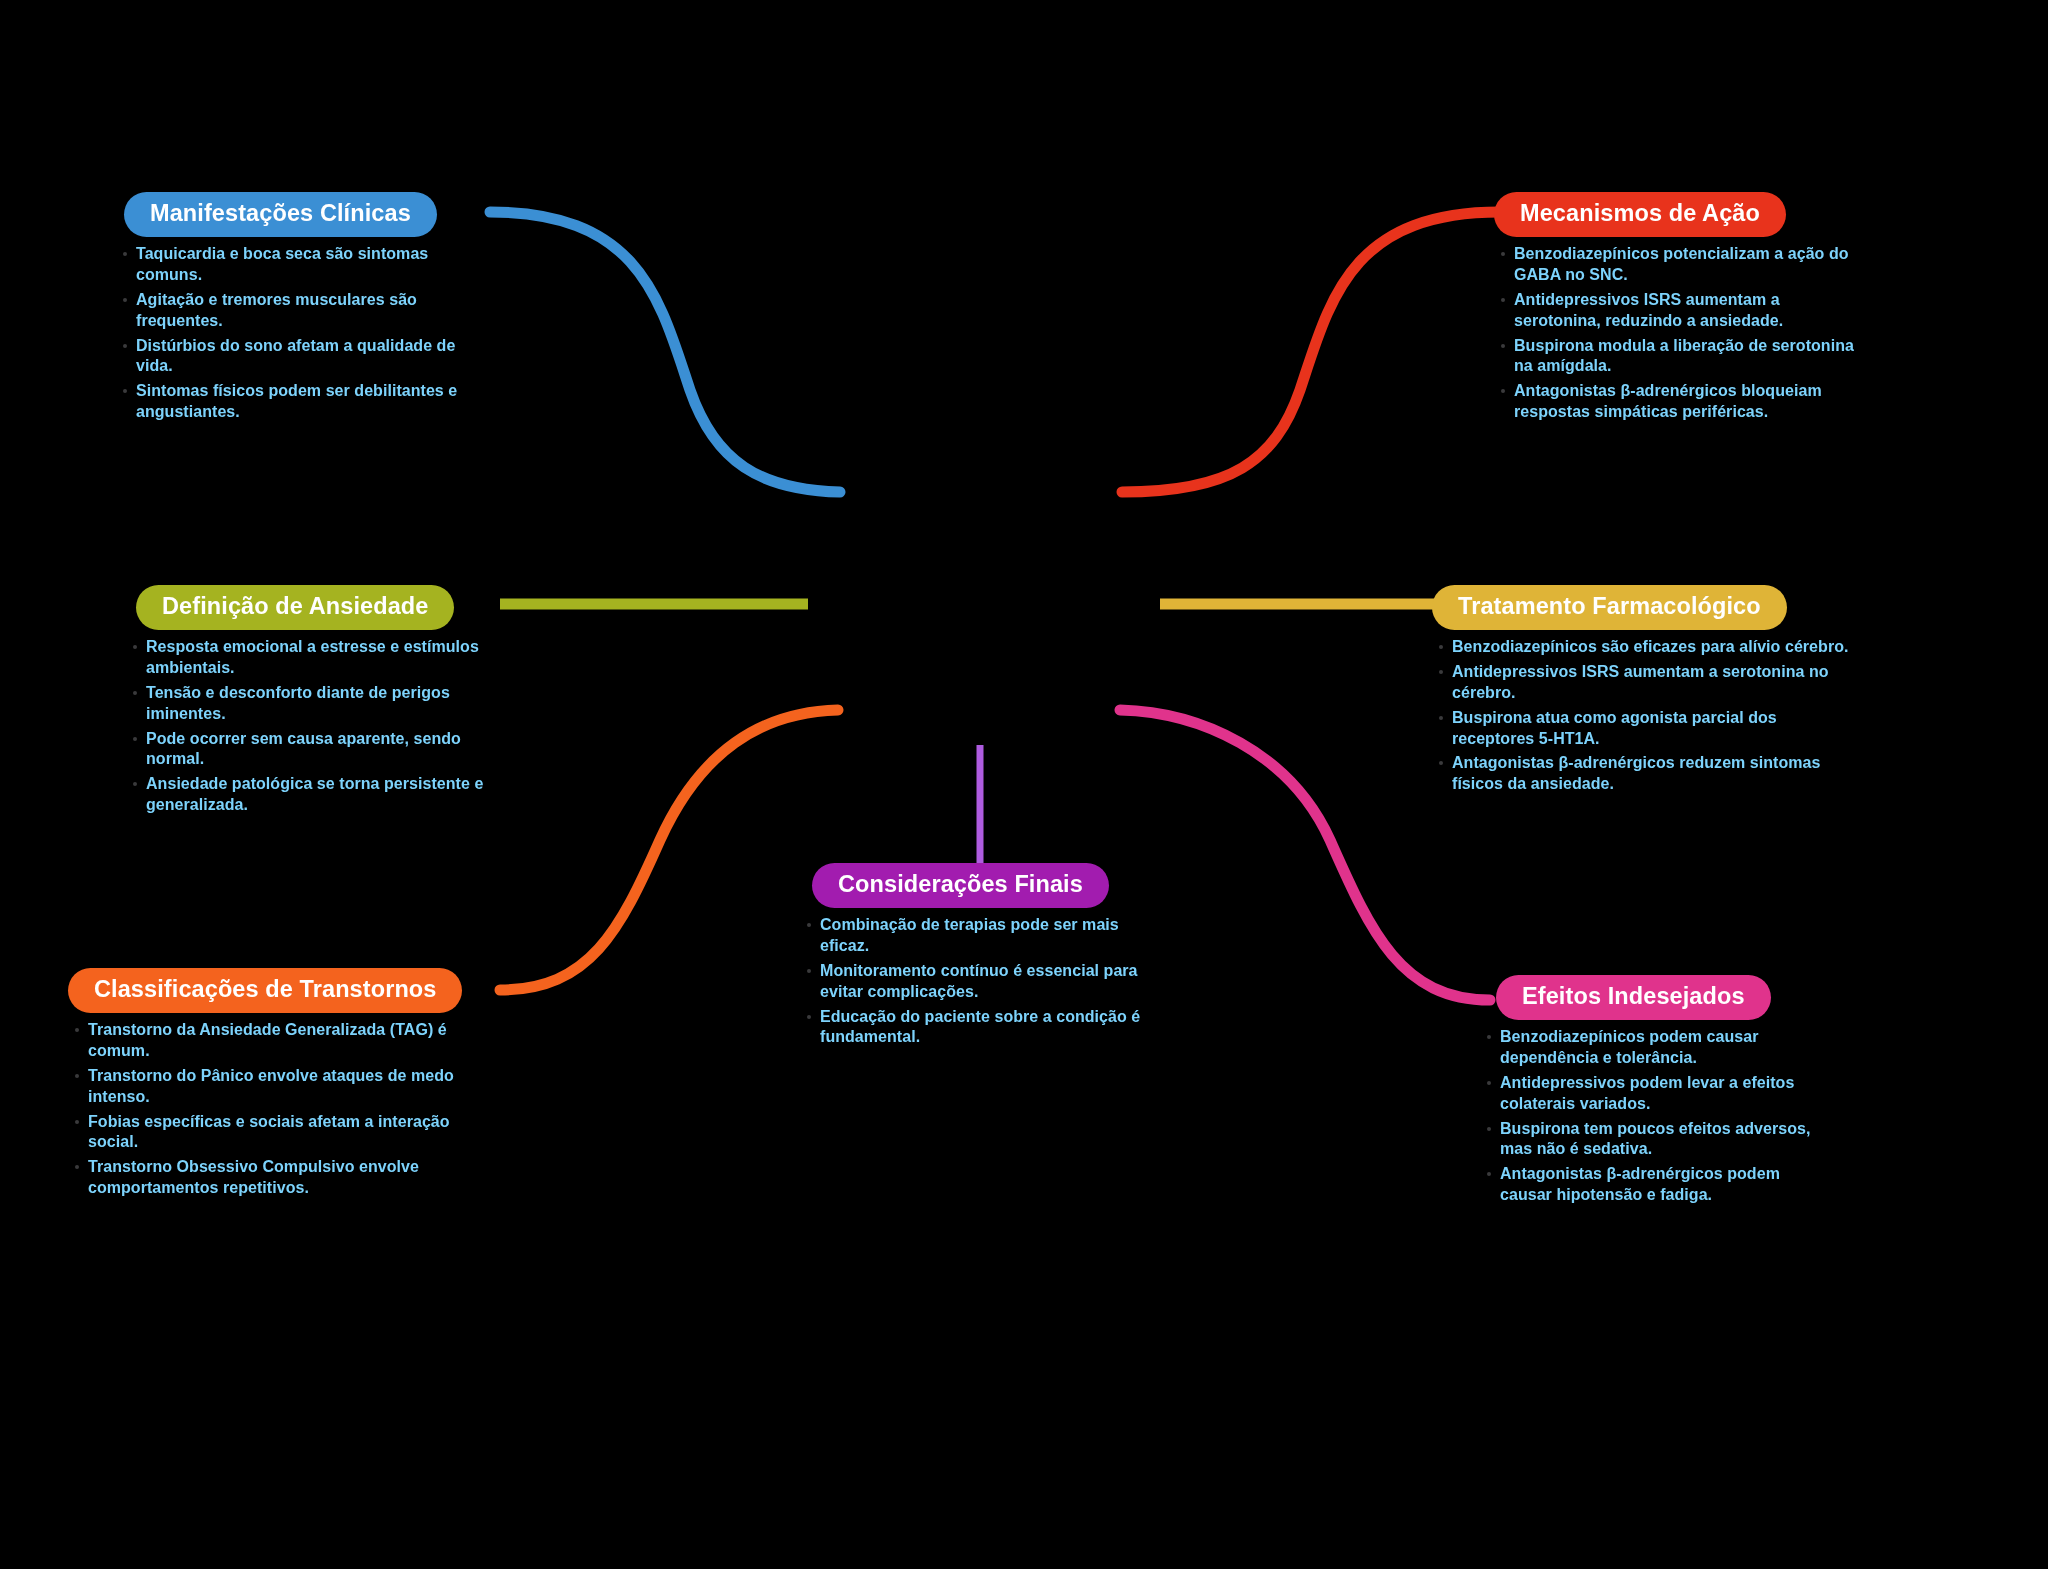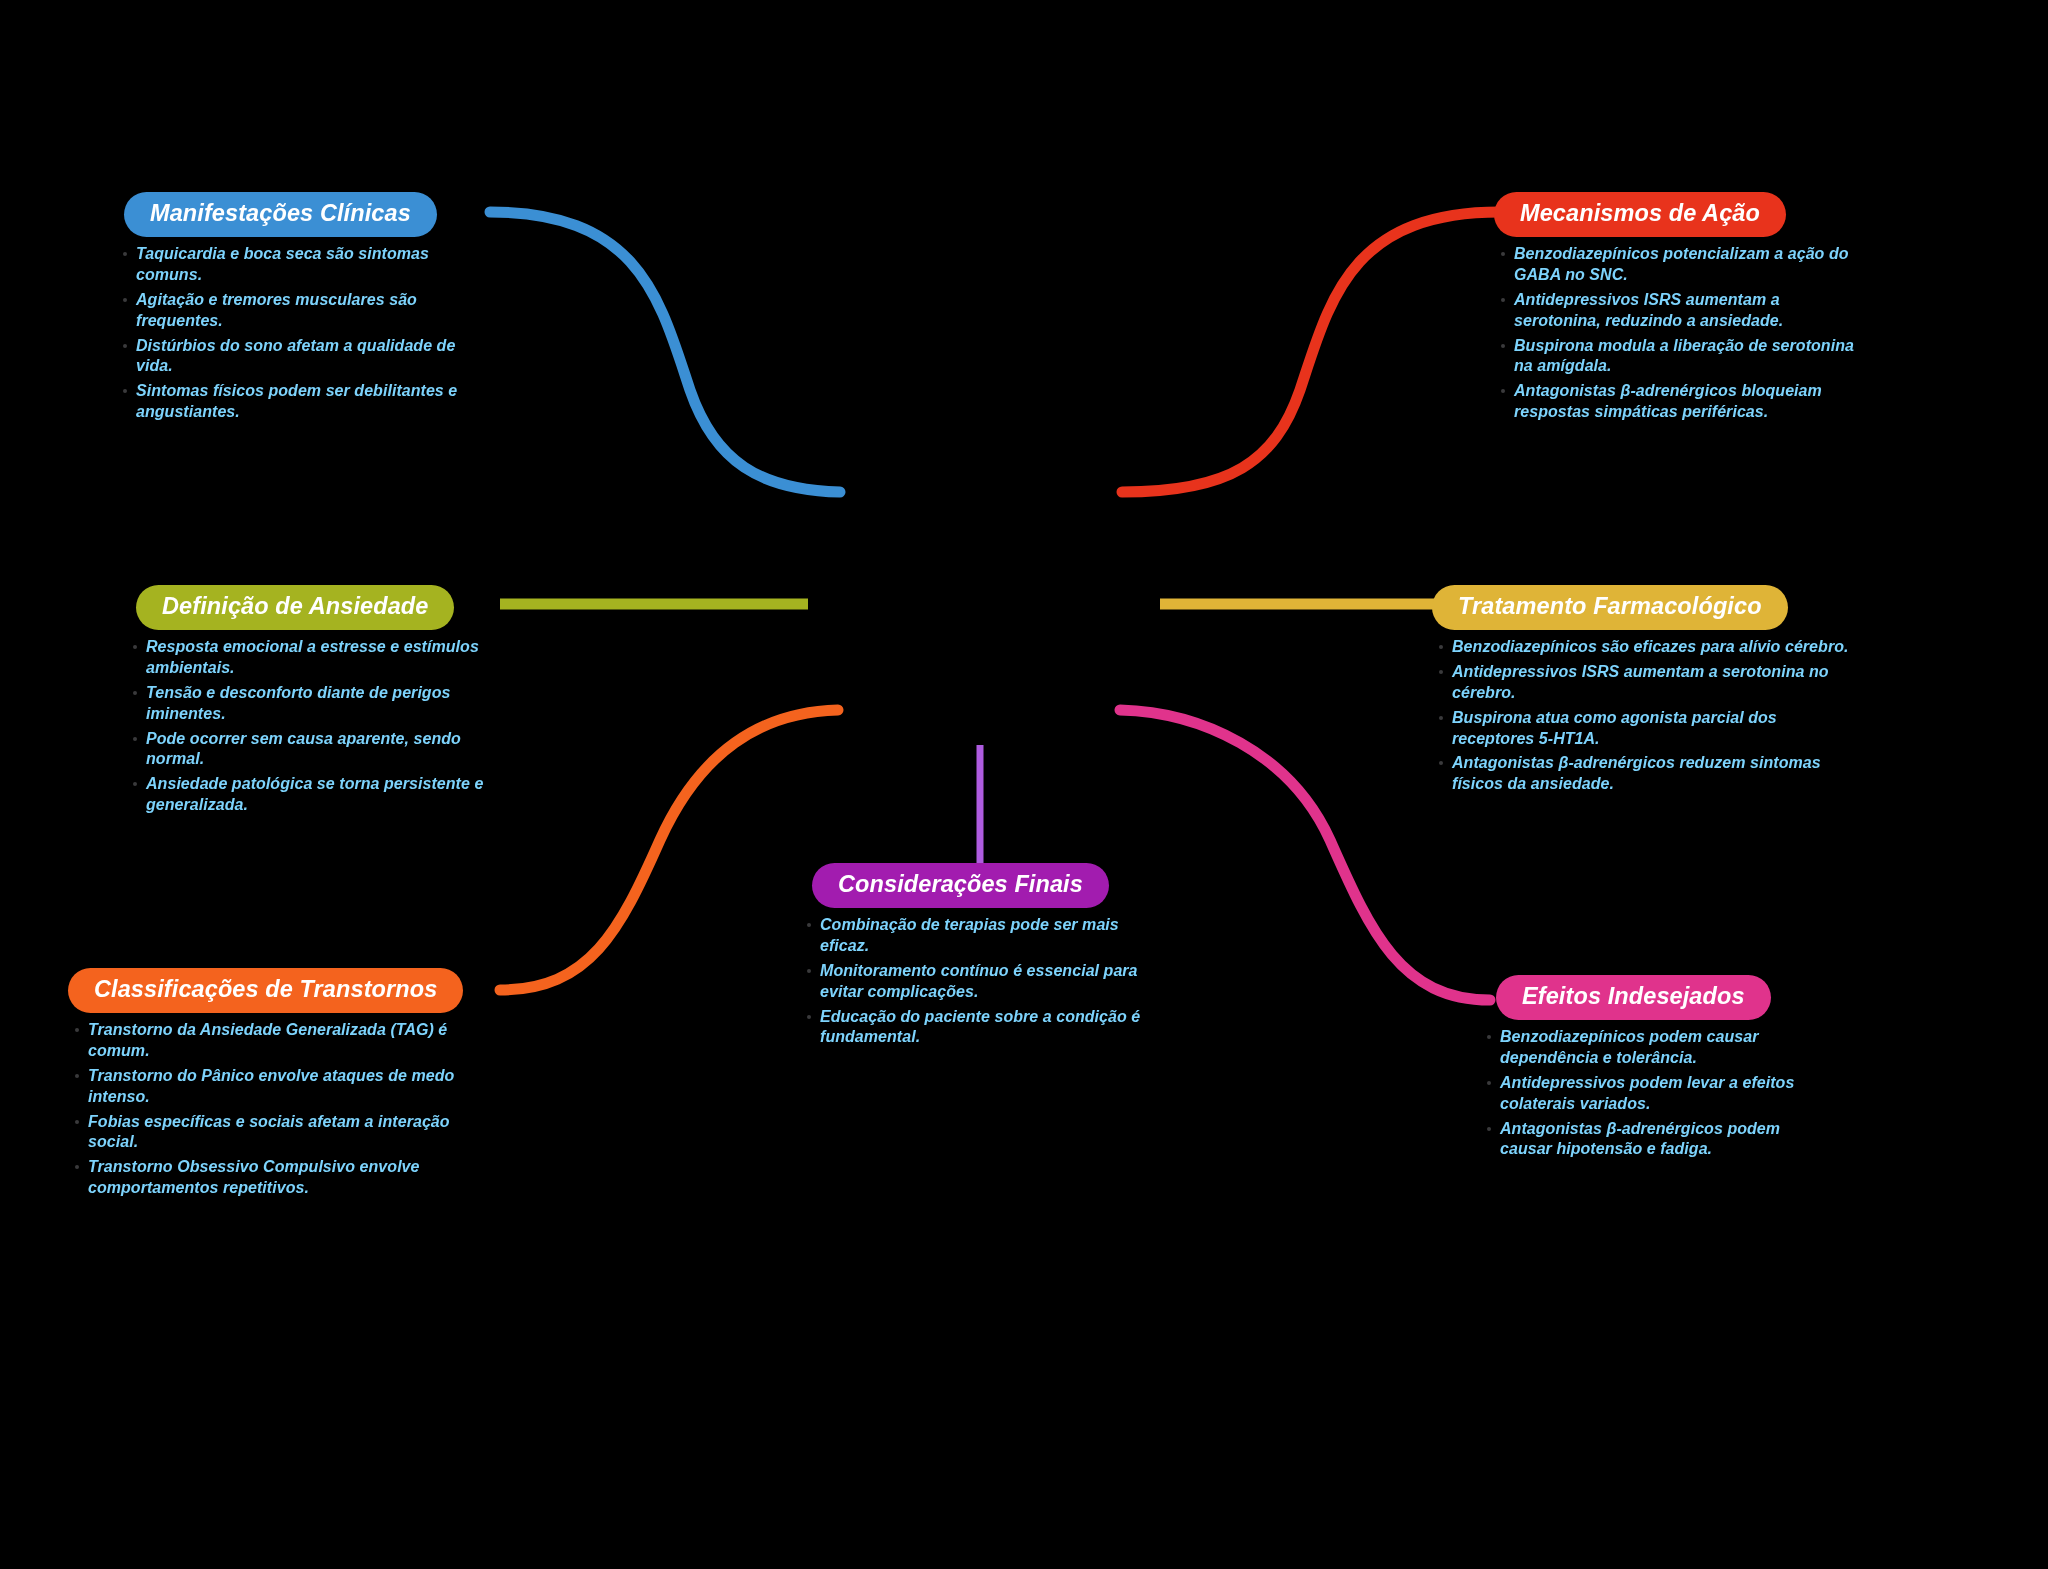--- a/index.html
+++ b/index.html
@@ -15,21 +15,20 @@
     overflow: hidden;
     font-family: "Liberation Sans", "DejaVu Sans", sans-serif;
     -webkit-font-smoothing: antialiased;
   }
 
   #canvas {
     position: absolute;
     inset: 0;
     width: 2048px;
     height: 1569px;
-    font-style: italic;
   }
 
   
   #connectors {
     position: absolute;
     left: 0; top: 0;
     width: 2048px;
     height: 1569px;
     z-index: 1;
     pointer-events: none;
@@ -193,17 +192,18 @@
       <li>Monitoramento contínuo é essencial para evitar complicações.</li>
       <li>Educação do paciente sobre a condição é fundamental.</li>
     </ul>
   </div>
 
   <div class="branch" id="branch-efeitos">
     <div class="pill" style="background:#e0338c">Efeitos Indesejados</div>
     <ul class="bullets">
       <li>Benzodiazepínicos podem causar dependência e tolerância.</li>
       <li>Antidepressivos podem levar a efeitos colaterais variados.</li>
+      <li>Buspirona tem poucos efeitos adversos, mas não é sedativa.</li>
       <li>Antagonistas β-adrenérgicos podem causar hipotensão e fadiga.</li>
     </ul>
   </div>
 
 </div>
 
 </body></html>

